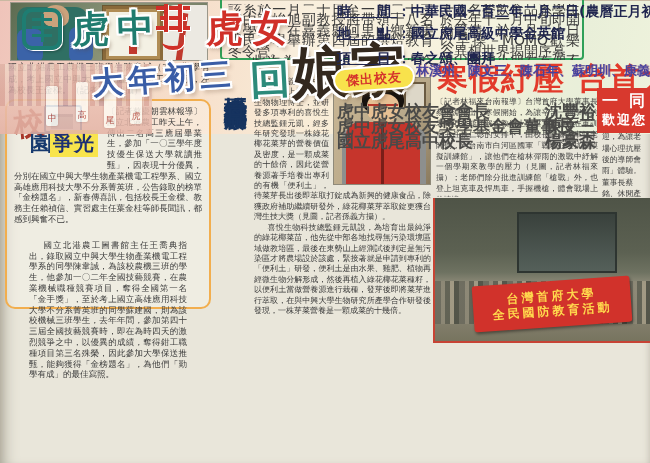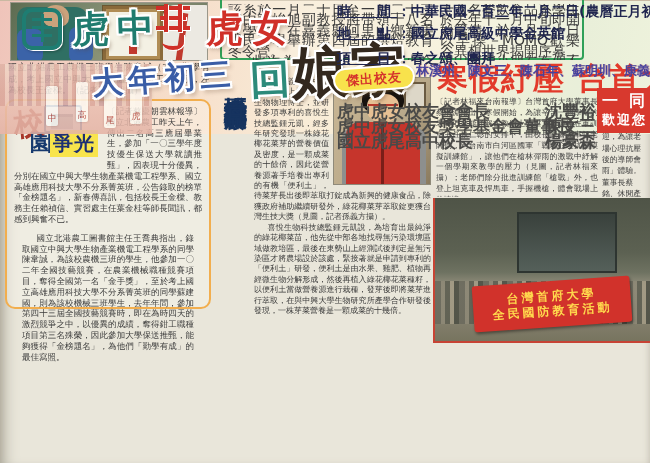--- a/index.html
+++ b/index.html
@@ -137,21 +137,21 @@
   <div id="orange-box" class="abs">
     <div id="logo">
       <span class="logo-xiao">校</span>
       <span class="logo-pic">
           <span class="logo-pic-bldg"></span>
         </span>
       <span class="logo-yuan">園</span>
       <span class="logo-zg">爭光</span>
     </div>
     <p class="article-p body-text" style="margin:0">〔記者蔡慶朝雲林報導〕國立北港農工昨天上午，傳出二名高三應屆畢業生，參加「一〇三學年度技優生保送大學就讀推甄」，因表現十分優異，分別在國立中興大學生物產業機電工程學系、國立高雄應用科技大學不分系菁英班，公告錄取的榜單「金榜題名」，新春傳喜訊，包括校長王金樑、教務主任賴禎信、實習處主任葉金桂等師長聞訊，都感到興奮不已。</p>
-    <p class="article-p body-text indent" style="margin:8px">國立北港農工圖書館主任王喬典指出，錄取國立中興大學生物產業機電工程學系的同學陳韋誠，為該校農機三班的學生，他參加一〇二年全國技藝競賽，在農業機械職種競賽項目，奪得全國第一名「金手獎」，至於考上國立高雄應用科技大學不分系菁英班的同學蘇建國，則為該校機械三班學生，去年年間，參加第四十三屆全國技藝競賽時，即在為時四天的激烈競爭之中，以優異的成績，奪得鉗工職種項目第三名殊榮，因此參加大學保送推甄，能夠獲得「金榜題名」，為他們「勤學有成」的最佳寫照。</p>
+    <p class="article-p body-text indent" style="margin:15px">國立北港農工圖書館主任王喬典指出，錄取國立中興大學生物產業機電工程學系的同學陳韋誠，為該校農機三班的學生，他參加一〇二年全國技藝競賽，在農業機械職種競賽項目，奪得全國第一名「金手獎」，至於考上國立高雄應用科技大學不分系菁英班的同學蘇建國，則為該校機械三班學生，去年年間，參加第四十三屆全國技藝競賽時，即在為時四天的激烈競爭之中，以優異的成績，奪得鉗工職種項目第三名殊榮，因此參加大學保送推甄，能夠獲得「金榜題名」，為他們「勤學有成」的最佳寫照。</p>
   </div>
 
   <div id="green-box" class="abs">
     <div id="green-col-a">
       <p class="small-p body-text" style="margin:0">該系於一月二十日至一月二十三日由謝峻旭副教授將帶領十八名大學生，在嘉義縣阿里山鄉新美國民小學舉辦第四屆的烘焙教育冬令營。</p>
       <p class="small-p body-text indent" style="margin:0">此次為第四次與新美國小合作，活動內容聚焦於品德教育及烘焙技術，課程，包括：孝順父母、認識台</p>
     </div>
     <div id="green-col-b">
       <p class="small-p body-text" style="margin:0">十八名餐飲食品系學生於去年十一月中旬即開始籌備，於一月二十日以早操－MOMO歡樂谷異想世界揭開序幕，讓山地的小朋友有個不一樣的早晨，並準備了一連串的驚喜，要讓這四天的回憶永遠烙印在小朋友腦海裡。</p>
     </div>

